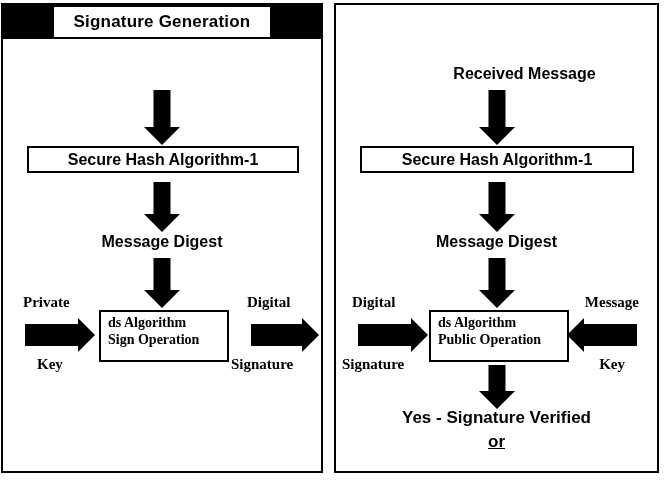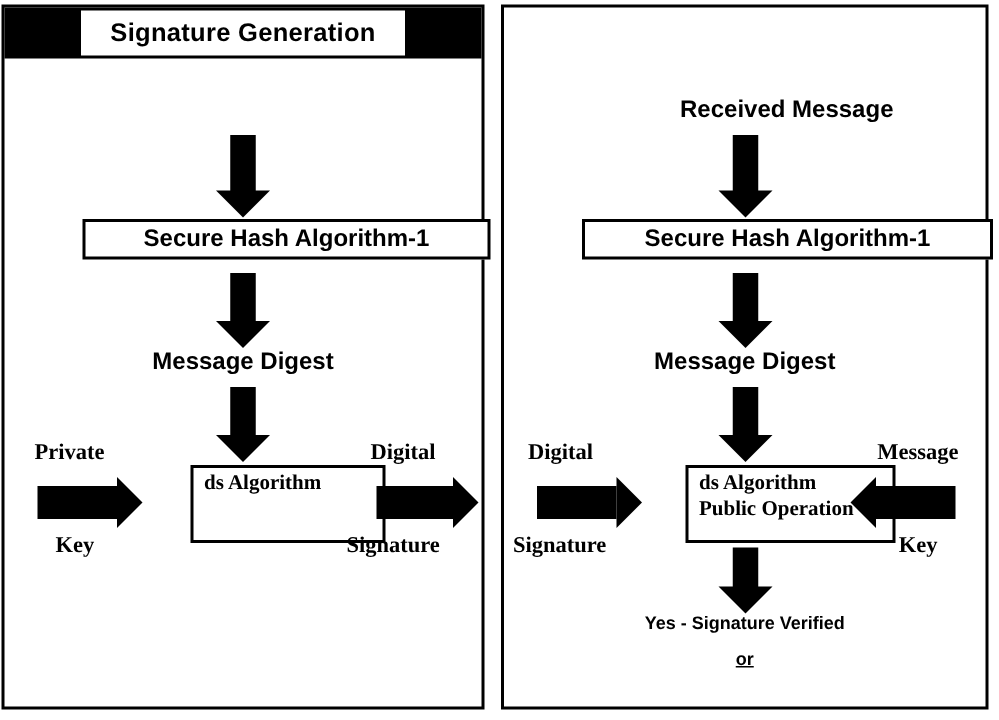--- a/index.html
+++ b/index.html
@@ -60,38 +60,37 @@
   
   .lbl {
     position: absolute;
     font-weight: bold;
     color: #000000;
     white-space: nowrap;
     line-height: 1.05;
   }
   .lbl-flow   { font-size: 16px; }
   .lbl-side   { font-size: 15px; font-family: Liberation Serif, serif; }
-  .lbl-result { font-size: 12px; }
+  .lbl-result { font-size: 17px; }
   .center-x {
     left: 0;
     width: 100%;
     text-align: center;
   }
 
   
   .box {
     position: absolute;
     border: 2px solid #000000;
     background: #ffffff;
     box-sizing: border-box;
     display: flex;
     align-items: center;
     justify-content: center;
     color: #000000;
-    margin-left: 28px;
   }
   .box-sha {
     height: 27px;
     font-weight: bold;
     font-size: 16px;
     white-space: nowrap;
   }
   .box-dsa {
     display: block;
     padding: 3px 5px 4px 7px;
@@ -191,20 +190,21 @@
     <div class="lbl lbl-side" style="left:20px; top:290px;">Private</div>
     <div class="lbl lbl-side" style="left:34px; top:352px;">Key</div>
 
     <div class="arrow-h arrow-right" style="left:22px; top:313px; width:70px; height:34px;">
       <div class="shaft" style="width:53px; height:22px;"></div>
       <div class="head"></div>
     </div>
 
     <div class="box box-dsa" style="left:96px; top:305px; width:130px; height:52px;">
       <div>ds Algorithm</div>
+      <div>Sign Operation</div>
     </div>
 
     <div class="lbl lbl-side" style="left:244px; top:290px;">Digital</div>
     <div class="lbl lbl-side" style="left:228px; top:352px;">Signature</div>
 
     <div class="arrow-h arrow-right" style="left:248px; top:313px; width:68px; height:34px;">
       <div class="shaft" style="width:51px; height:22px;"></div>
       <div class="head"></div>
     </div>
 

